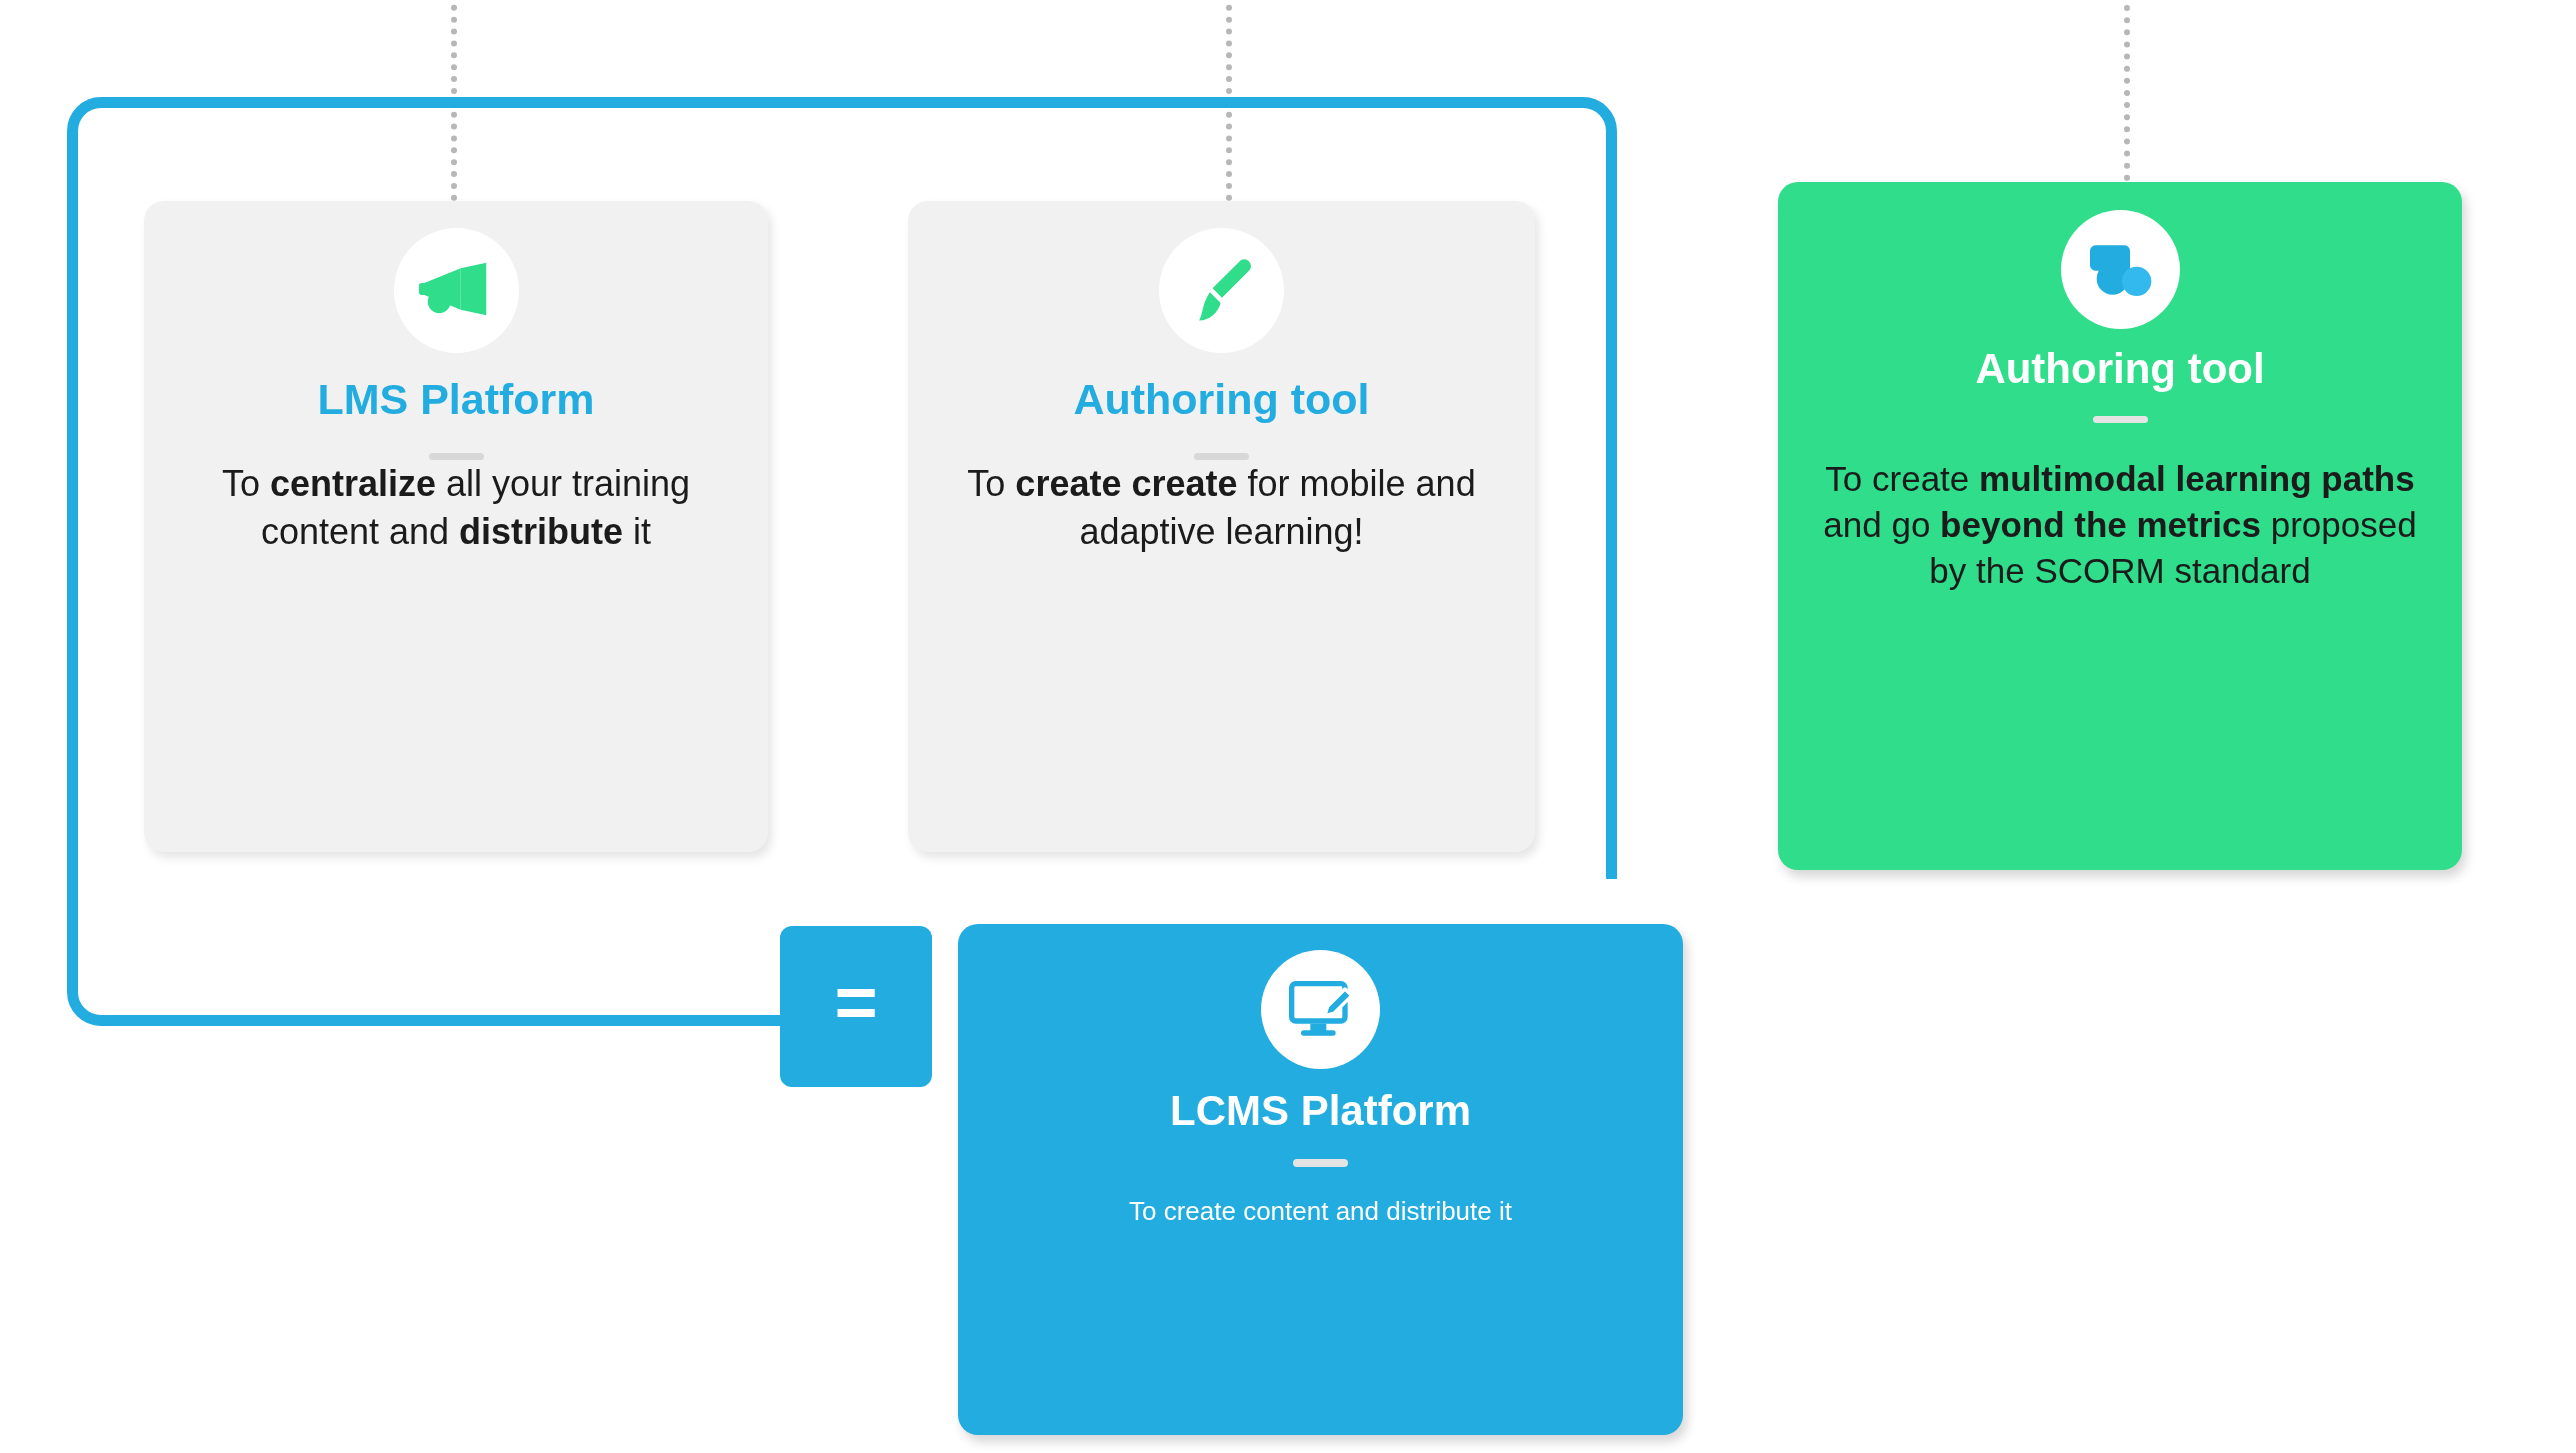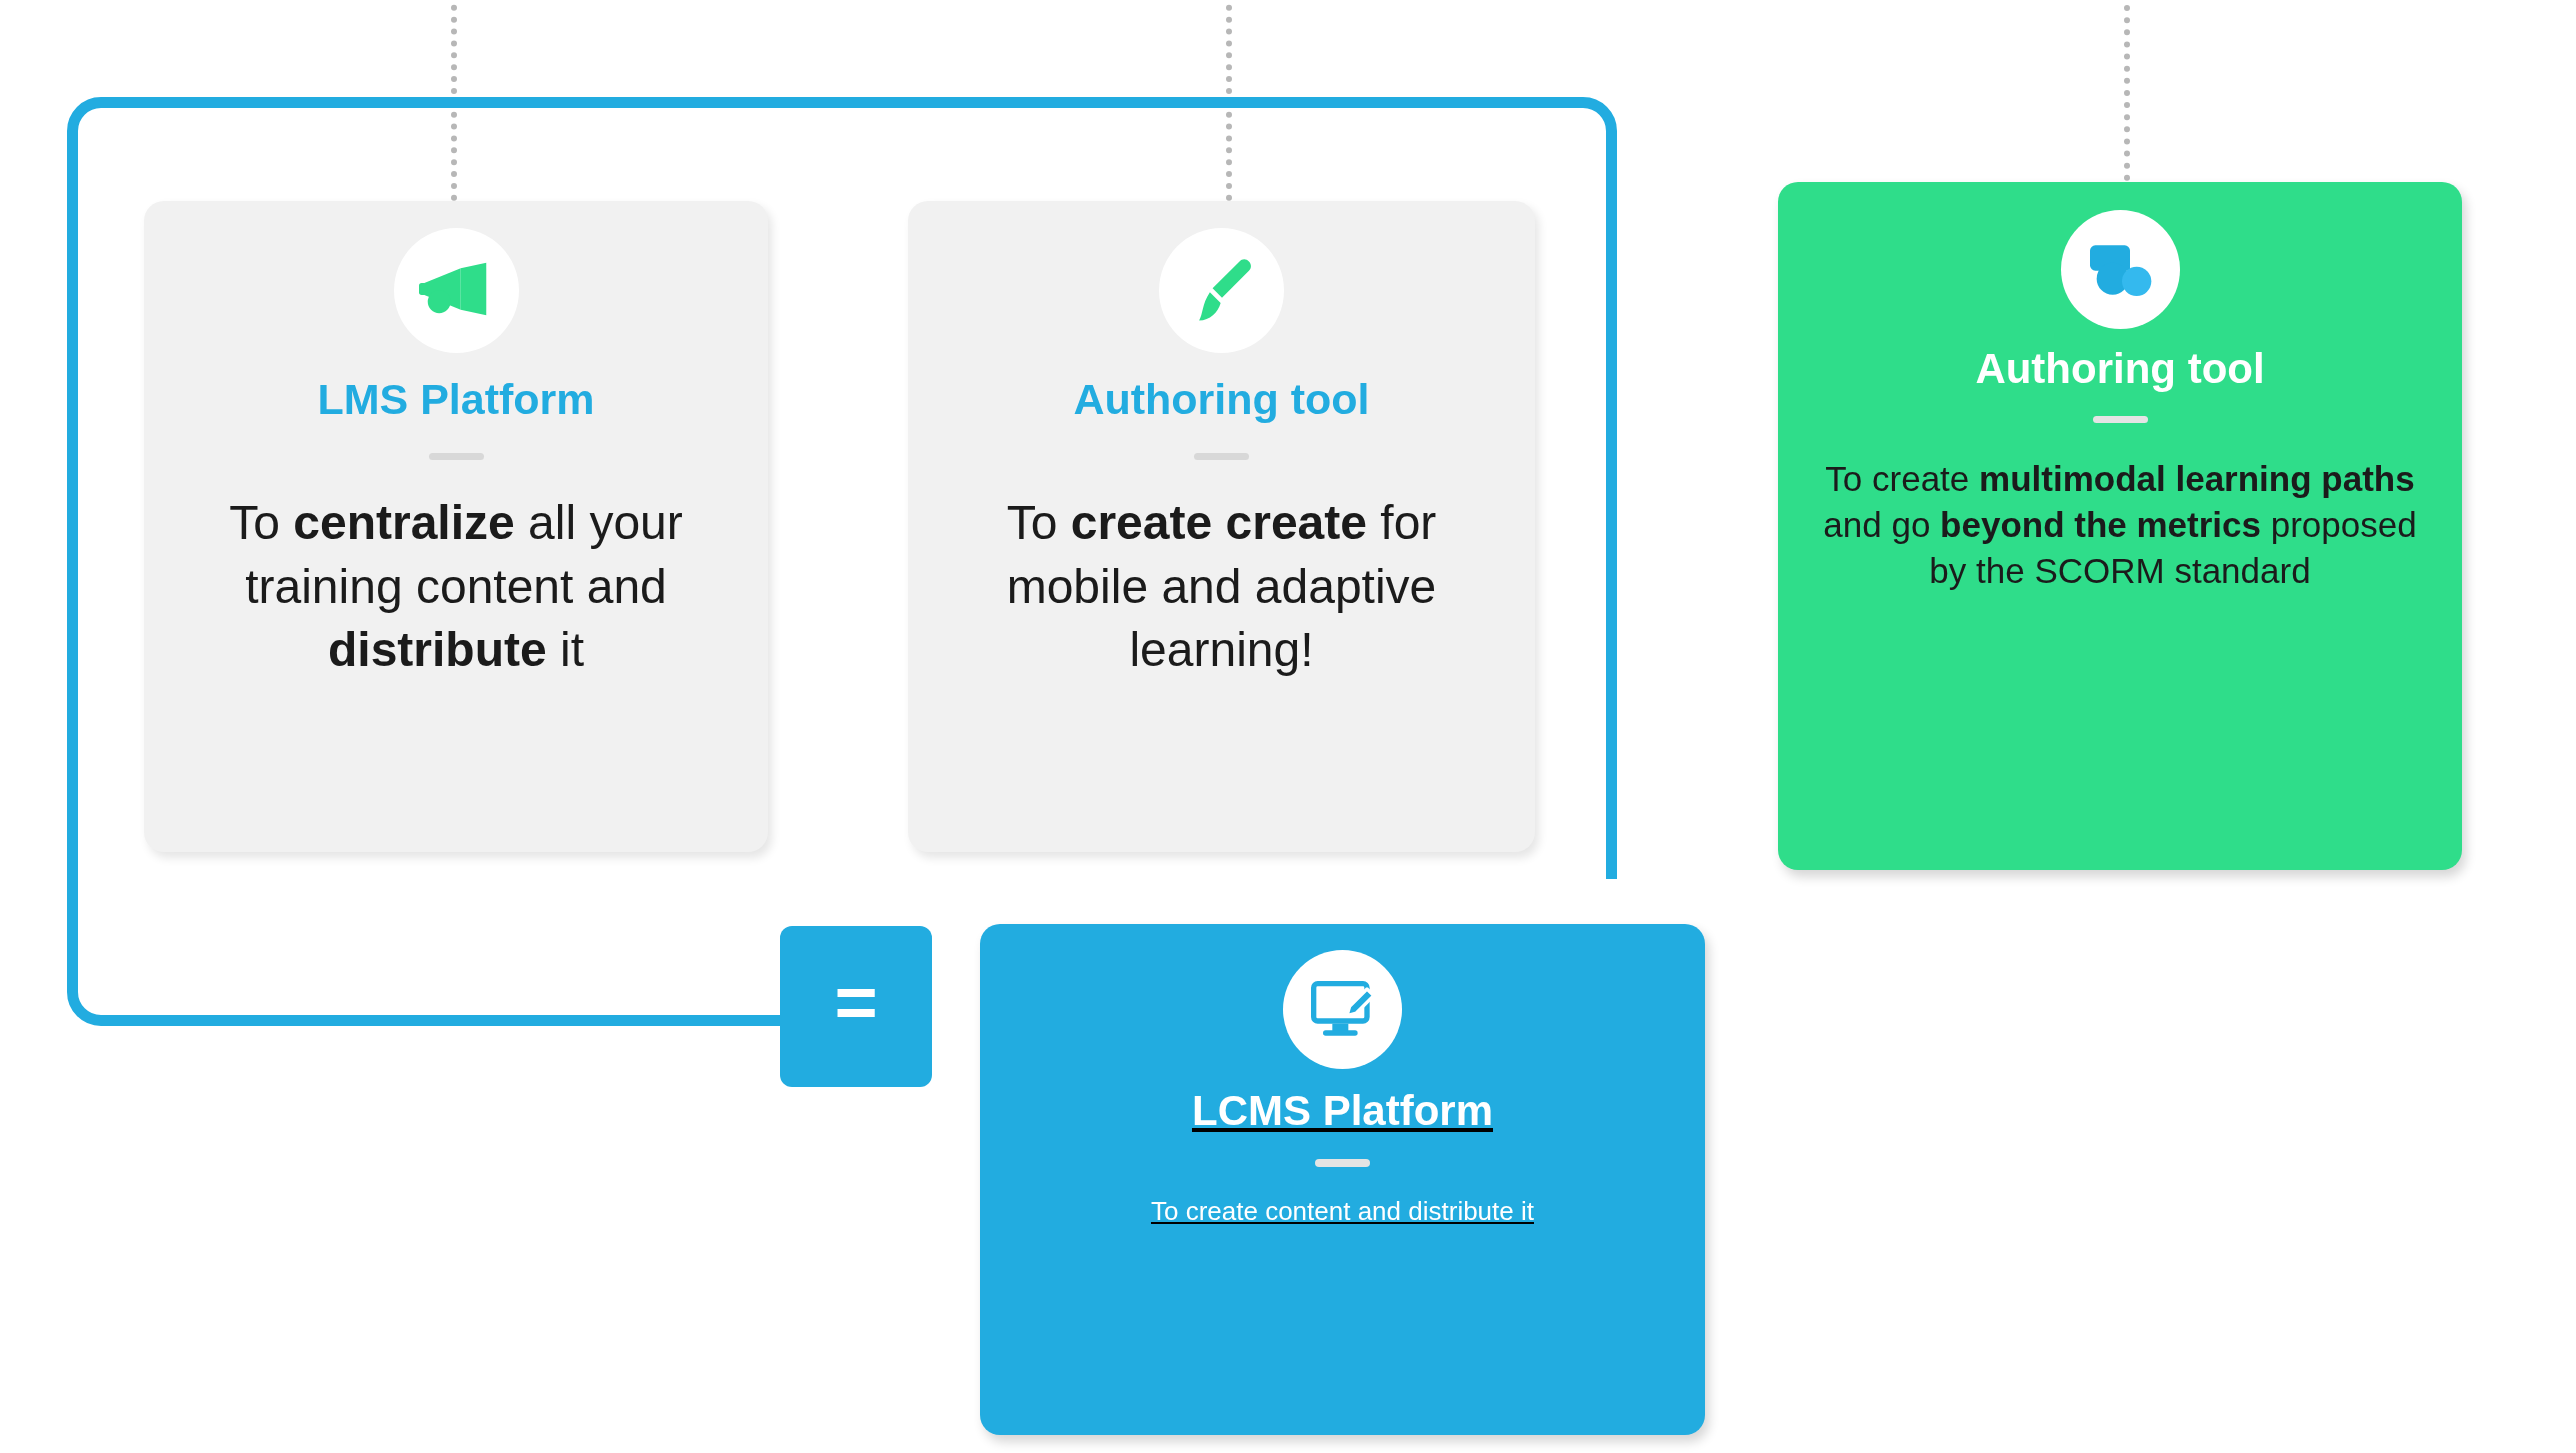--- a/index.html
+++ b/index.html
@@ -128,33 +128,32 @@
   .divider {
     width: 55px;
     height: 7.4px;
     background: #d8d8d8;
     border-radius: 4px;
     margin: 29.5px auto 0 auto;
   }
   .divider.on-color { background: #e4e4e4; }
 
   .card-body {
-    font-size: 48px;
+    font-size: 36px;
     line-height: 1.32;
     color: #1b1b1b;
-    margin-top: 31px;
     padding: 0 24px;
   }
   .card-body.white-text { color: #ffffff; }
   .card-body b { font-weight: bold; }
 
   
   #card-lms       { left: 144px;  top: 201px;  width: 624px;  height: 651px; }
   #card-authoring { left: 908px; top: 201px;  width: 627px;  height: 651px; }
-  #card-lcms      { left: 980px; top: 924px; width: 725px; height: 511px; text-decoration: underline; }
+  #card-lcms      { left: 958px; top: 924px; width: 725px; height: 511px; }
   #card-green     { left: 1778px; top: 182px;  width: 684px; height: 688px; }
 
   #card-lms .icon-circle,
   #card-authoring .icon-circle { margin-top: 27px; }
   #card-lcms .icon-circle      { margin-top: 25.5px; width: 119px; height: 119px; }
   #card-green .icon-circle     { margin-top: 28px; width: 119px; height: 119px; }
 
   #card-lcms .card-title  { font-size: 42px; margin-top: 19px; }
   #card-lcms .divider     { margin-top: 25.5px; }
   #card-lcms .card-body   { margin-top: 27px; font-size: 26px; }

